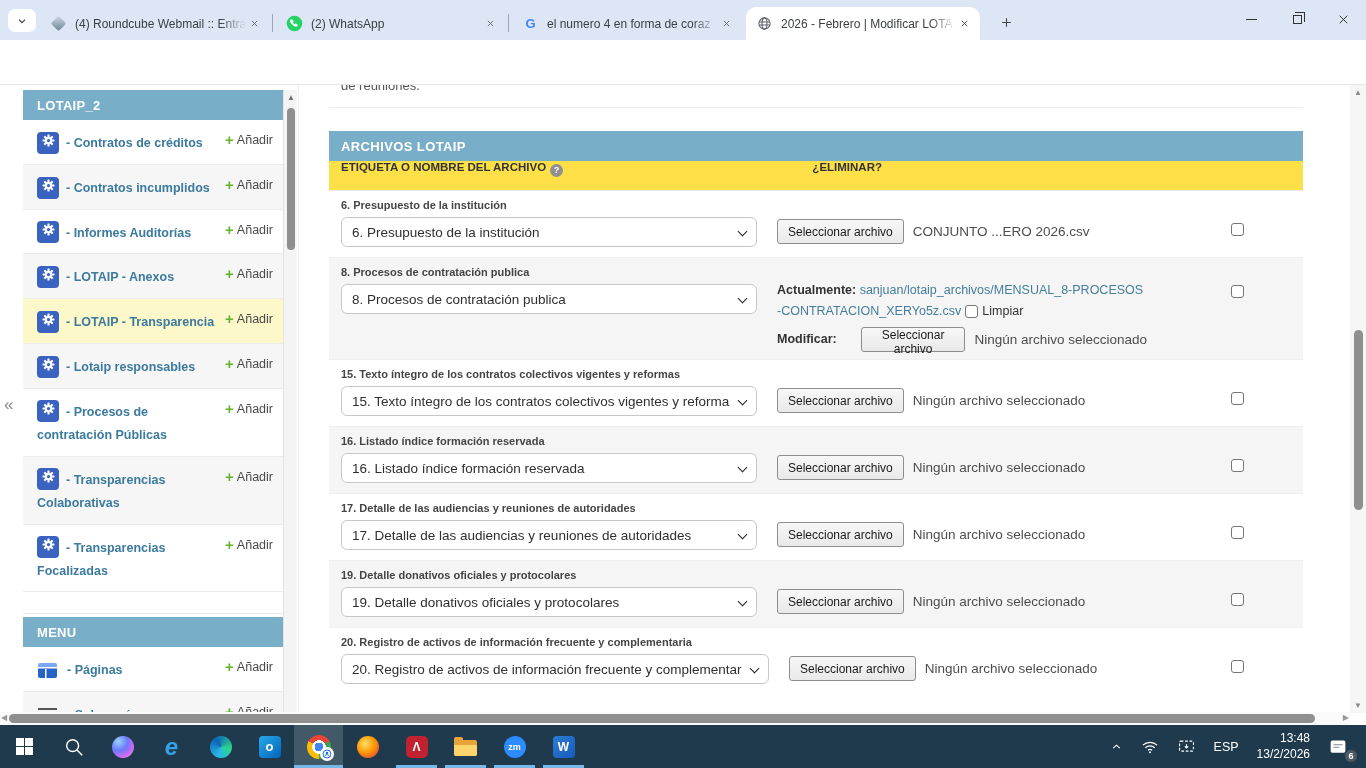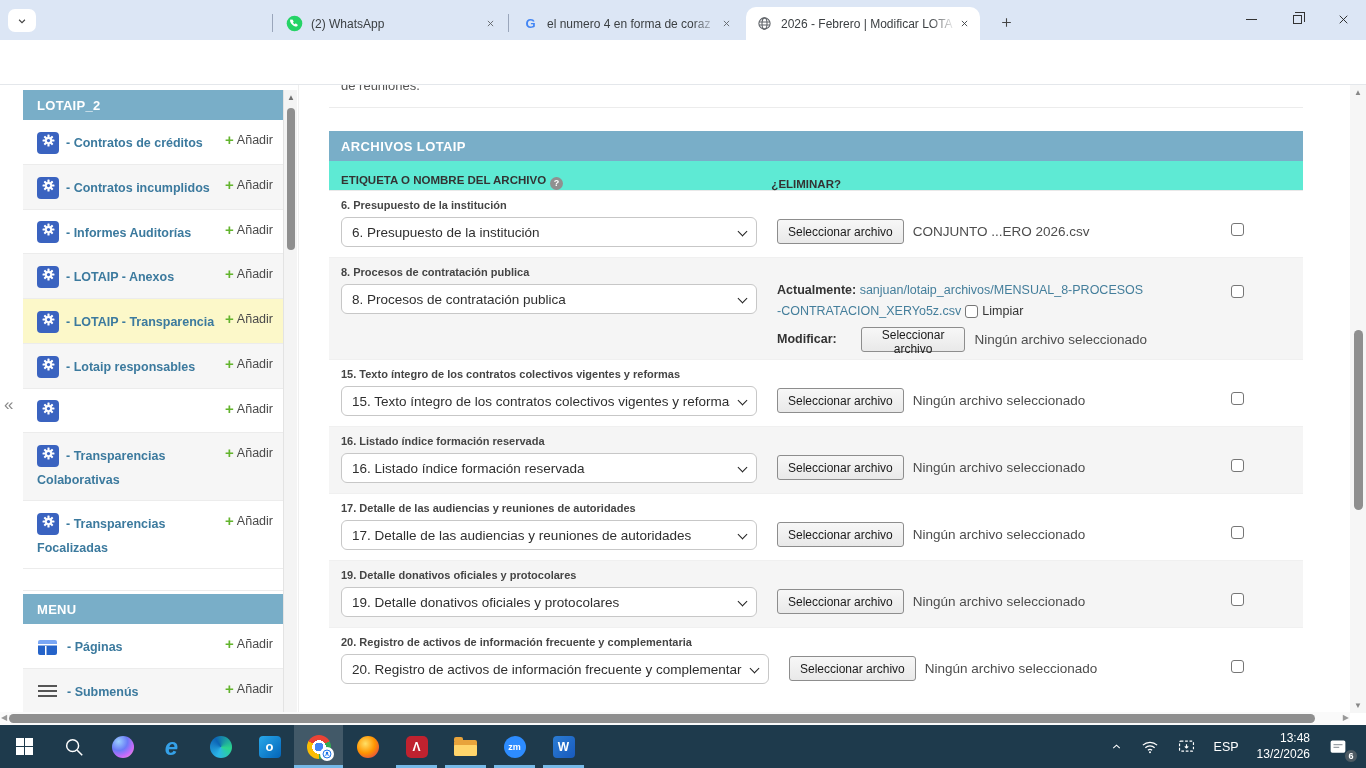--- a/index.html
+++ b/index.html
@@ -55,21 +55,21 @@
   #sb-scroll .arr { position:absolute; left:0; width:14px; text-align:center; font-size:8px; color:#707070; }
   #sb-thumb { position:absolute; left:3px; top:18px; width:8px; height:142px; background:#8f8f8f; border-radius:4px; }
   #panel-divider { position:absolute; left:298px; top:0; width:1px; height:628px; background:#efefef; }
 
   
   #main { position:absolute; left:329px; top:0; width:974px; }
   #clipped-top { margin-top:-7px; padding-left:12px; font-size:13px; color:#555; }
   #help-top { margin:10px 0 0 181px; font-size:12.5px; color:#555; }
   #top-divider { margin-top:14px; border-bottom:1px solid #ececec; }
   .module-head { margin-top:23px; height:30px; background:#79aec8; color:#fff; font-size:13px; font-weight:bold; letter-spacing:.4px; display:flex; align-items:center; padding:0 12px; }
-  .colhead { height:30px; background:#5eead4; border-bottom:1px solid #e9e9e9; display:flex; align-items:flex-end; font-size:11.5px; font-weight:bold; color:#333; }
+  .colhead { height:30px; background:#fde047; border-bottom:1px solid #e9e9e9; display:flex; align-items:flex-start; font-size:11.5px; font-weight:bold; color:#333;gap:41px; }
   .ch-file { width:436px; padding-left:12px; }
   .ch-data { flex:1; }
   .ch-del { width:86px; text-align:right; padding-right:10px; }
   .qicon { display:inline-block; width:13px; height:13px; border-radius:50%; background:#909090; color:#fff; font-size:9px; font-weight:bold; text-align:center; line-height:13px; margin-left:4px; vertical-align:-2px; }
 
   .frow { position:relative; height:67px; border-bottom:1px solid #f0f0f0; }
   .frow.alt { background:#f5f5f5; }
   .frow.tall { height:102px; }
   .flabel { position:absolute; left:12px; top:8px; font-size:11px; font-weight:bold; color:#454545; }
   .fselect { position:absolute; left:12px; top:26px; width:416px; height:30px; background:#fff; border:1px solid #c7c7c7; border-radius:6px; display:flex; align-items:center; padding:0 26px 0 10px; }
@@ -125,20 +125,31 @@
 </style>
 </head>
 <body>
 
 <div id="tabstrip">
   <div class="tab-dd">
     <svg width="10" height="10" viewBox="0 0 24 24" fill="none" stroke="#444" stroke-width="2.6">
         <path d="M5 9l7 7 7-7"></path>
       </svg>
   </div>
+  <div class="tab" style="left:40px">
+    <span class="fav">
+        <span style="width:11px;height:11px;transform:rotate(45deg);border-radius:2px;background:linear-gradient(135deg,#cfd8e0,#6b8396);display:inline-block"></span>
+      </span>
+    <span class="t-title">(4) Roundcube Webmail :: Entra</span>
+    <span class="t-close">
+        <svg width="9" height="9" viewBox="0 0 24 24" stroke="#5f6368" stroke-width="2.4">
+          <path d="M5 5l14 14M19 5L5 19"></path>
+        </svg>
+      </span>
+  </div>
   <div class="tab-sep" style="left:272px"></div>
   <div class="tab" style="left:276px">
     <span class="fav">
       <svg width="17" height="17" viewBox="0 0 24 24">
           <circle cx="12" cy="12" r="11" fill="#25d366"></circle>
           <path fill="#fff" d="M7.5 6.8c.6-.6 1.5-.6 2 .1l1 1.4c.4.6.3 1.4-.2 1.9l-.5.5c.5 1 1.4 1.9 2.4 2.4l.5-.5c.5-.5 1.3-.6 1.9-.2l1.4 1c.7.5.8 1.4.1 2-.8.8-2 1.2-3.1.8-1.6-.5-3.2-1.5-4.4-2.7-1.2-1.2-2.2-2.8-2.7-4.4-.4-1.1 0-2.3.8-3.1z"></path>
         </svg>
     </span>
     <span class="t-title">(2) WhatsApp</span>
     <span class="t-close">
@@ -339,21 +350,21 @@
             <g fill="#fff">
               <rect x="10" y="1" width="4" height="22" rx="1"></rect>
               <rect x="1" y="10" width="22" height="4" rx="1"></rect>
               <g transform="rotate(45 12 12)">
                 <rect x="10" y="1" width="4" height="22" rx="1"></rect>
                 <rect x="1" y="10" width="22" height="4" rx="1"></rect>
               </g>
               <circle cx="12" cy="12" r="6.5"></circle>
             </g>
             <circle cx="12" cy="12" r="3" fill="#3a63c0"></circle>
-          </svg></span>
+          </svg></span><a class="sb-label">- Procesos de contratación Públicas</a>
     </div>
     <div class="sb-item alt">
       <span class="addlink"><span class="plus">+</span><span>Añadir</span></span>
       <span class="gearwrap"><svg width="13" height="13" viewBox="0 0 24 24">
             <g fill="#fff">
               <rect x="10" y="1" width="4" height="22" rx="1"></rect>
               <rect x="1" y="10" width="22" height="4" rx="1"></rect>
               <g transform="rotate(45 12 12)">
                 <rect x="10" y="1" width="4" height="22" rx="1"></rect>
                 <rect x="1" y="10" width="22" height="4" rx="1"></rect>

